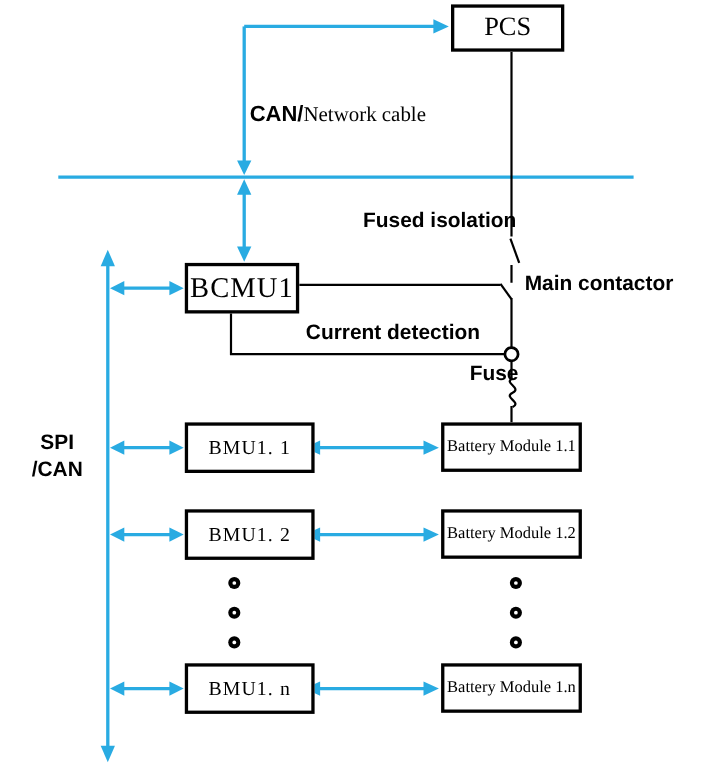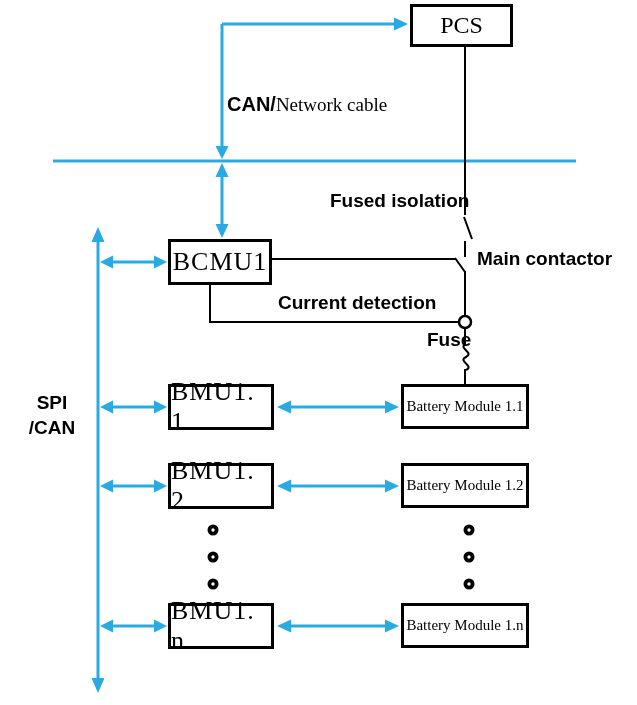--- a/index.html
+++ b/index.html
@@ -16,21 +16,21 @@
   .dot-outer  { fill:#000; stroke:none; }
   .dot-inner  { fill:#fff; stroke:none; }
 
   .node {
     position:absolute; background:#fff; border:3px solid #000;
     display:flex; align-items:center; justify-content:center;
     font-family:"Liberation Serif", serif; color:#000; box-sizing:border-box;
   }
   .node-pcs  { left:410px; top:4px;  width:103px; height:43px; font-size:24px; }
   .node-bcmu { left:168px; top:239px; width:104px; height:46px; font-size:26px; letter-spacing:1px; }
-  .node-bmu  { left:168px; width:106px; height:46px; font-size:26px; letter-spacing:1px; }
+  .node-bmu  { left:168px; width:118px; height:46px; font-size:18px; letter-spacing:1px; }
   .node-bat  { left:401px; width:128px; height:45px; font-size:15px;text-align:center; }
   .top-r1 { top:384px; } .top-r2 { top:463px; } .top-r3 { top:603px; }
 
   .lbl { position:absolute; color:#000; white-space:nowrap; }
   .lbl-bold  { font-weight:bold; font-size:19px; line-height:18px; }
   .lbl-can   { left:227px; top:93px; font-size:20px; font-weight:bold; }
   .lbl-can .serif { font-weight:normal; font-size:19px; font-family:"Liberation Serif", serif; }
   .lbl-spi   { left:20px; top:390px; width:64px; text-align:center; font-weight:bold; font-size:19px; line-height:25px; }
   .lbl-breaker { left:330px; top:192px; }
   .lbl-contactor { left:477px; top:250px; }

